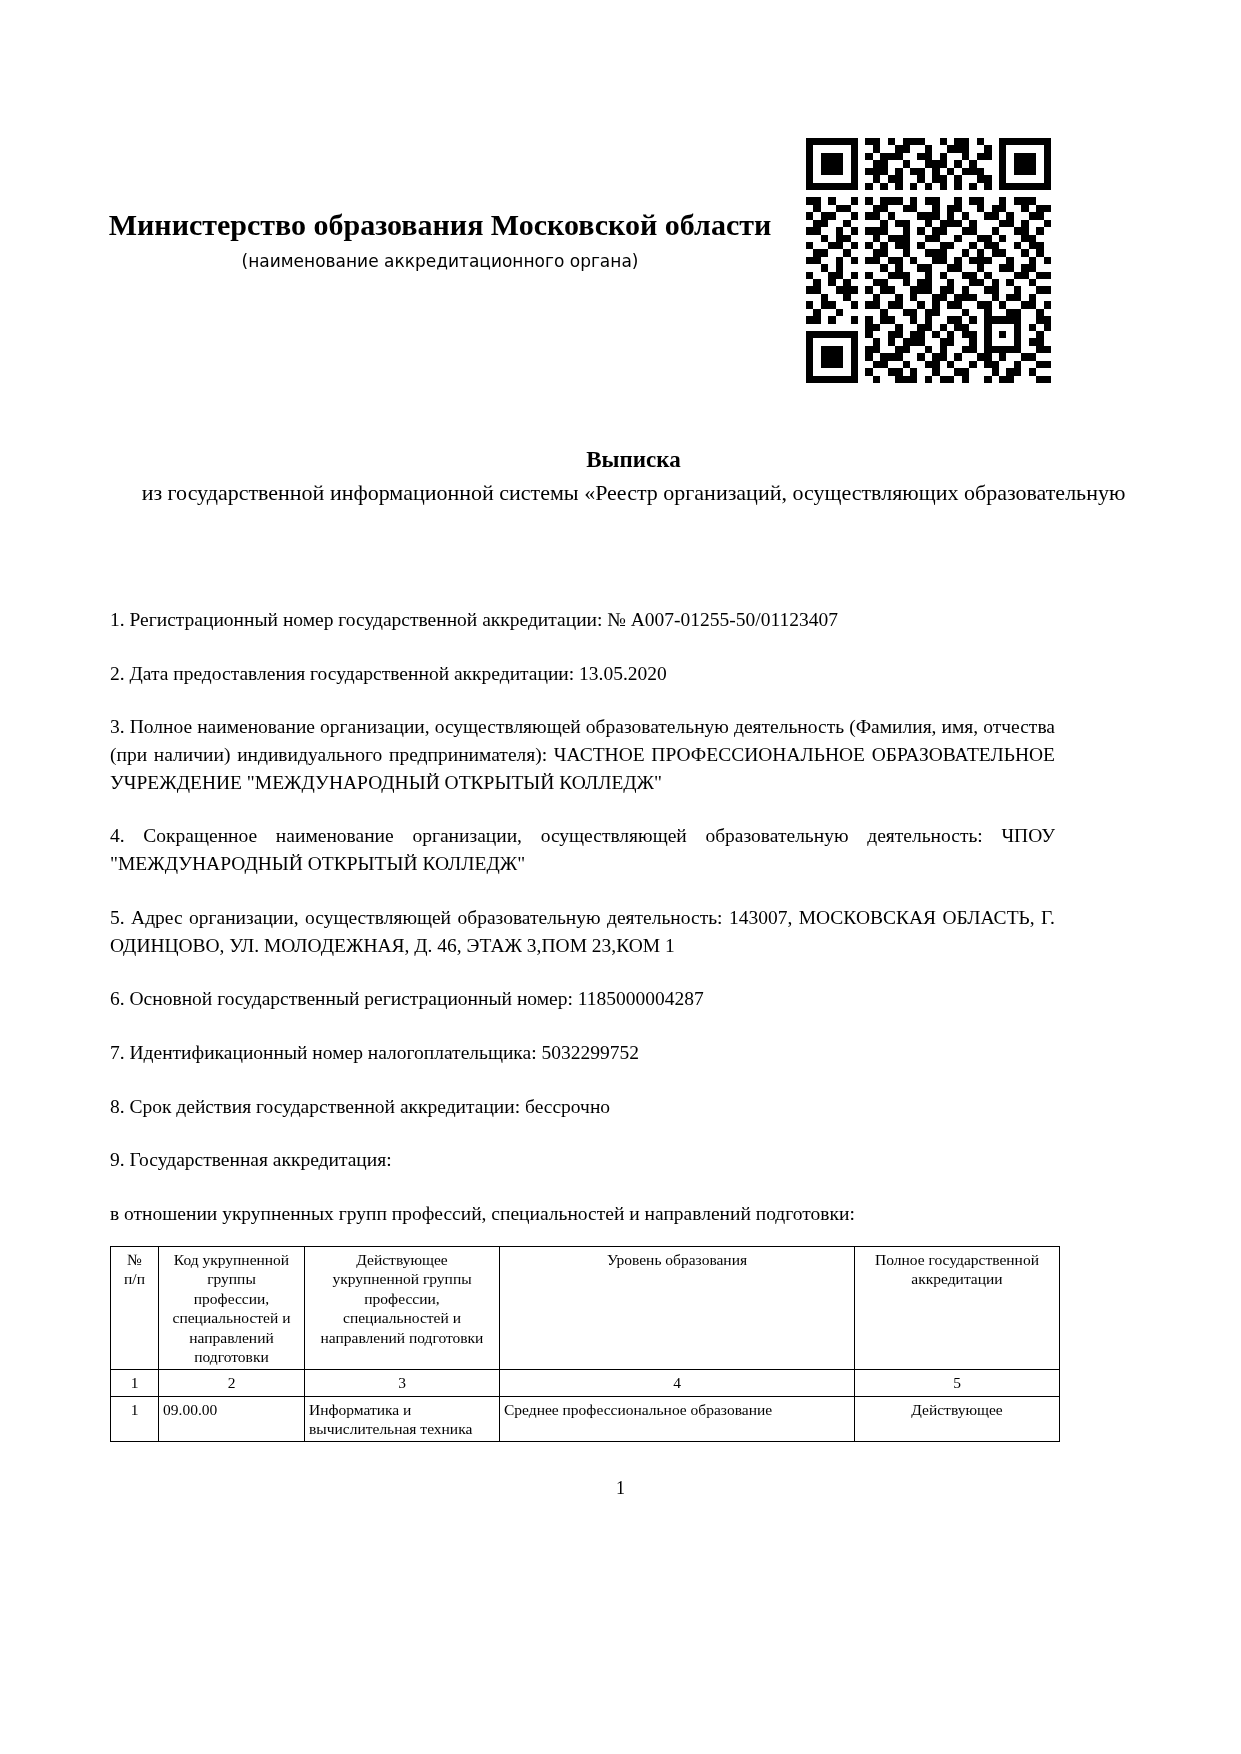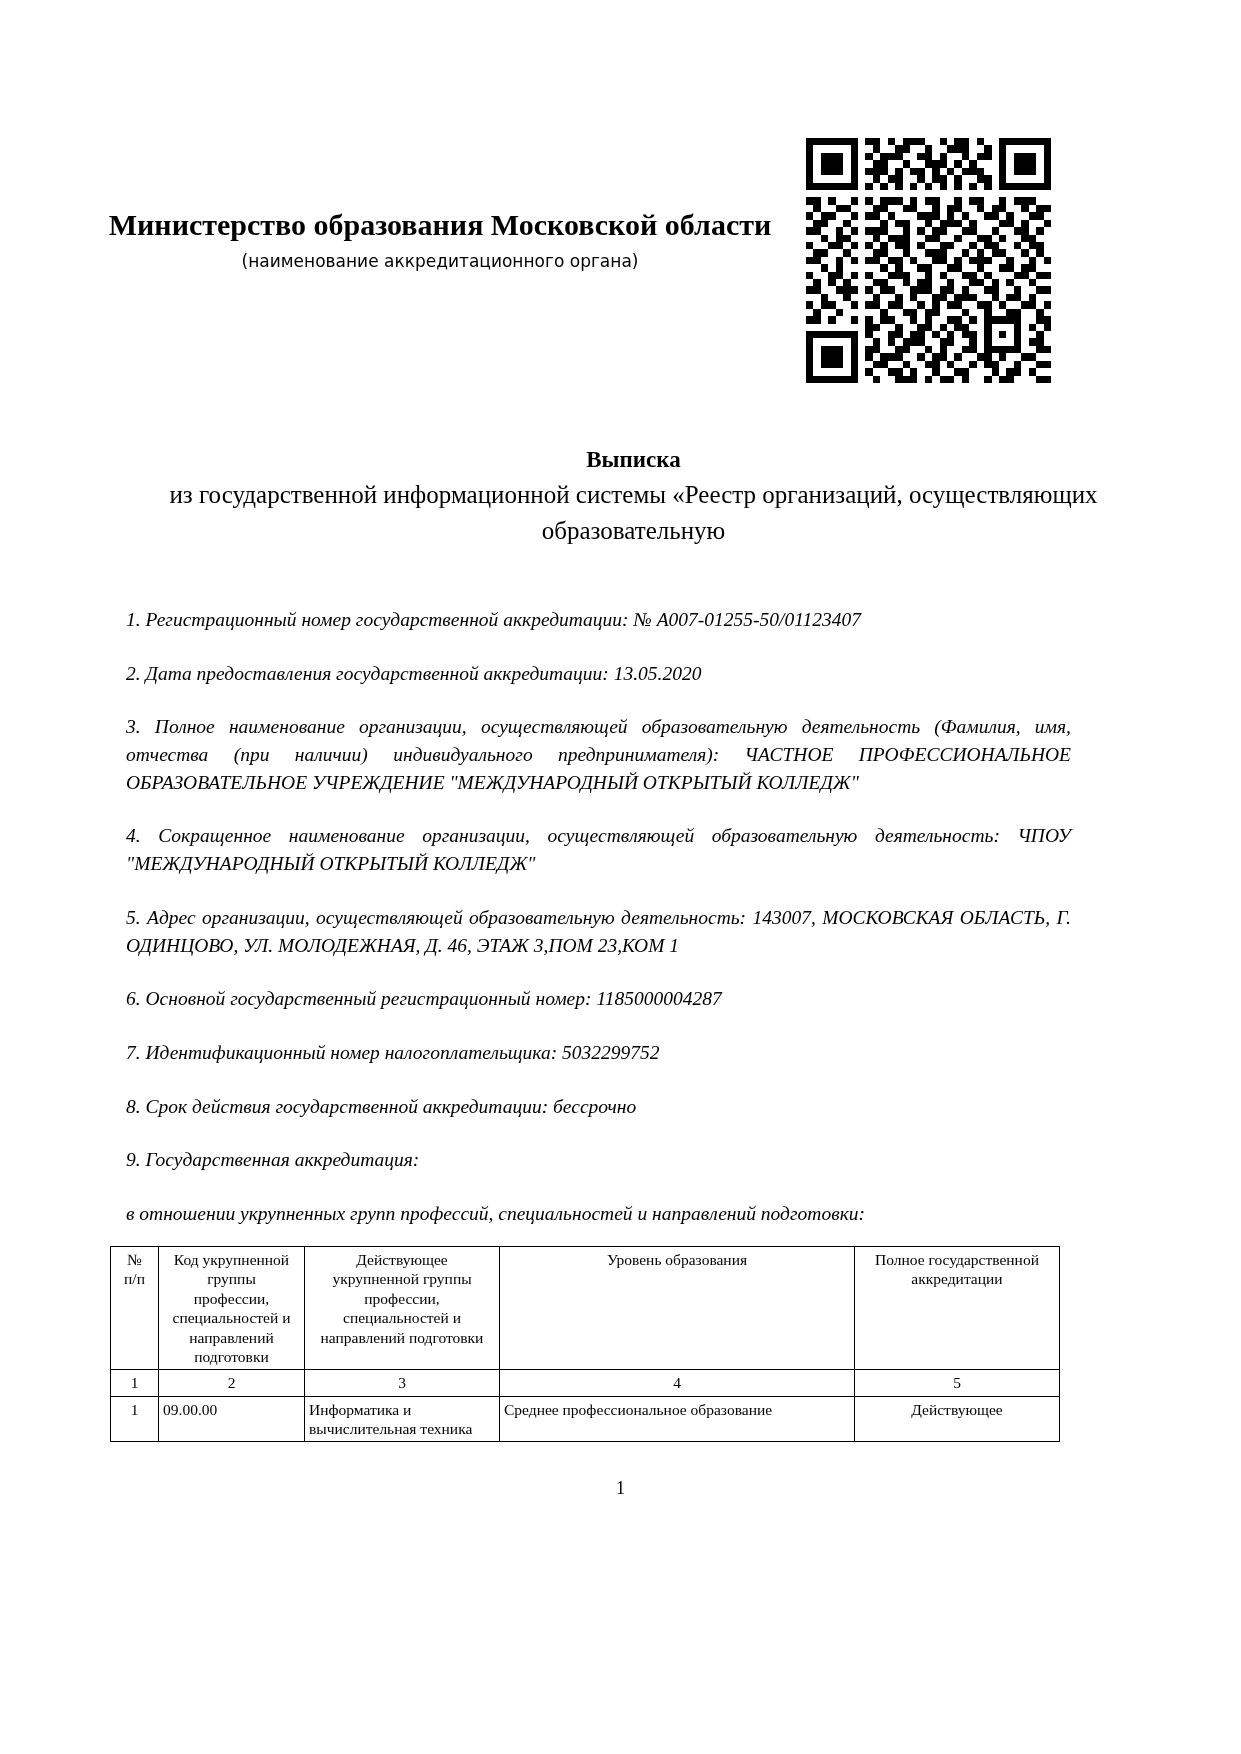--- a/index.html
+++ b/index.html
@@ -64,35 +64,34 @@
     width: 1041px;
     text-align: center;
   }
   .doc-title {
     font-size: 23px;
     font-weight: bold;
     line-height: 1.35;
     margin-bottom: 2px;
   }
   .doc-sub {
-    font-size: 25px;
+    font-size: 22px;
     line-height: 1.42;
   }
   .doc-sub .l {
     display: block;
   }
   .doc-sub .l2 { width: 870px; margin: 0 auto; }
 
   
   .body-area {
     position: absolute;
     top: 606px;
-    left: 126px;
+    left: 110px;
     width: 945px;
-    font-style: italic;
   }
   .item {
     font-size: 19.5px;
     line-height: 1.42;
     text-align: justify;
     text-justify: inter-word;
     margin: 0 0 26px 0;
   }
   .item:last-child { margin-bottom: 0; }
   .item.nojust { text-align: left; }

